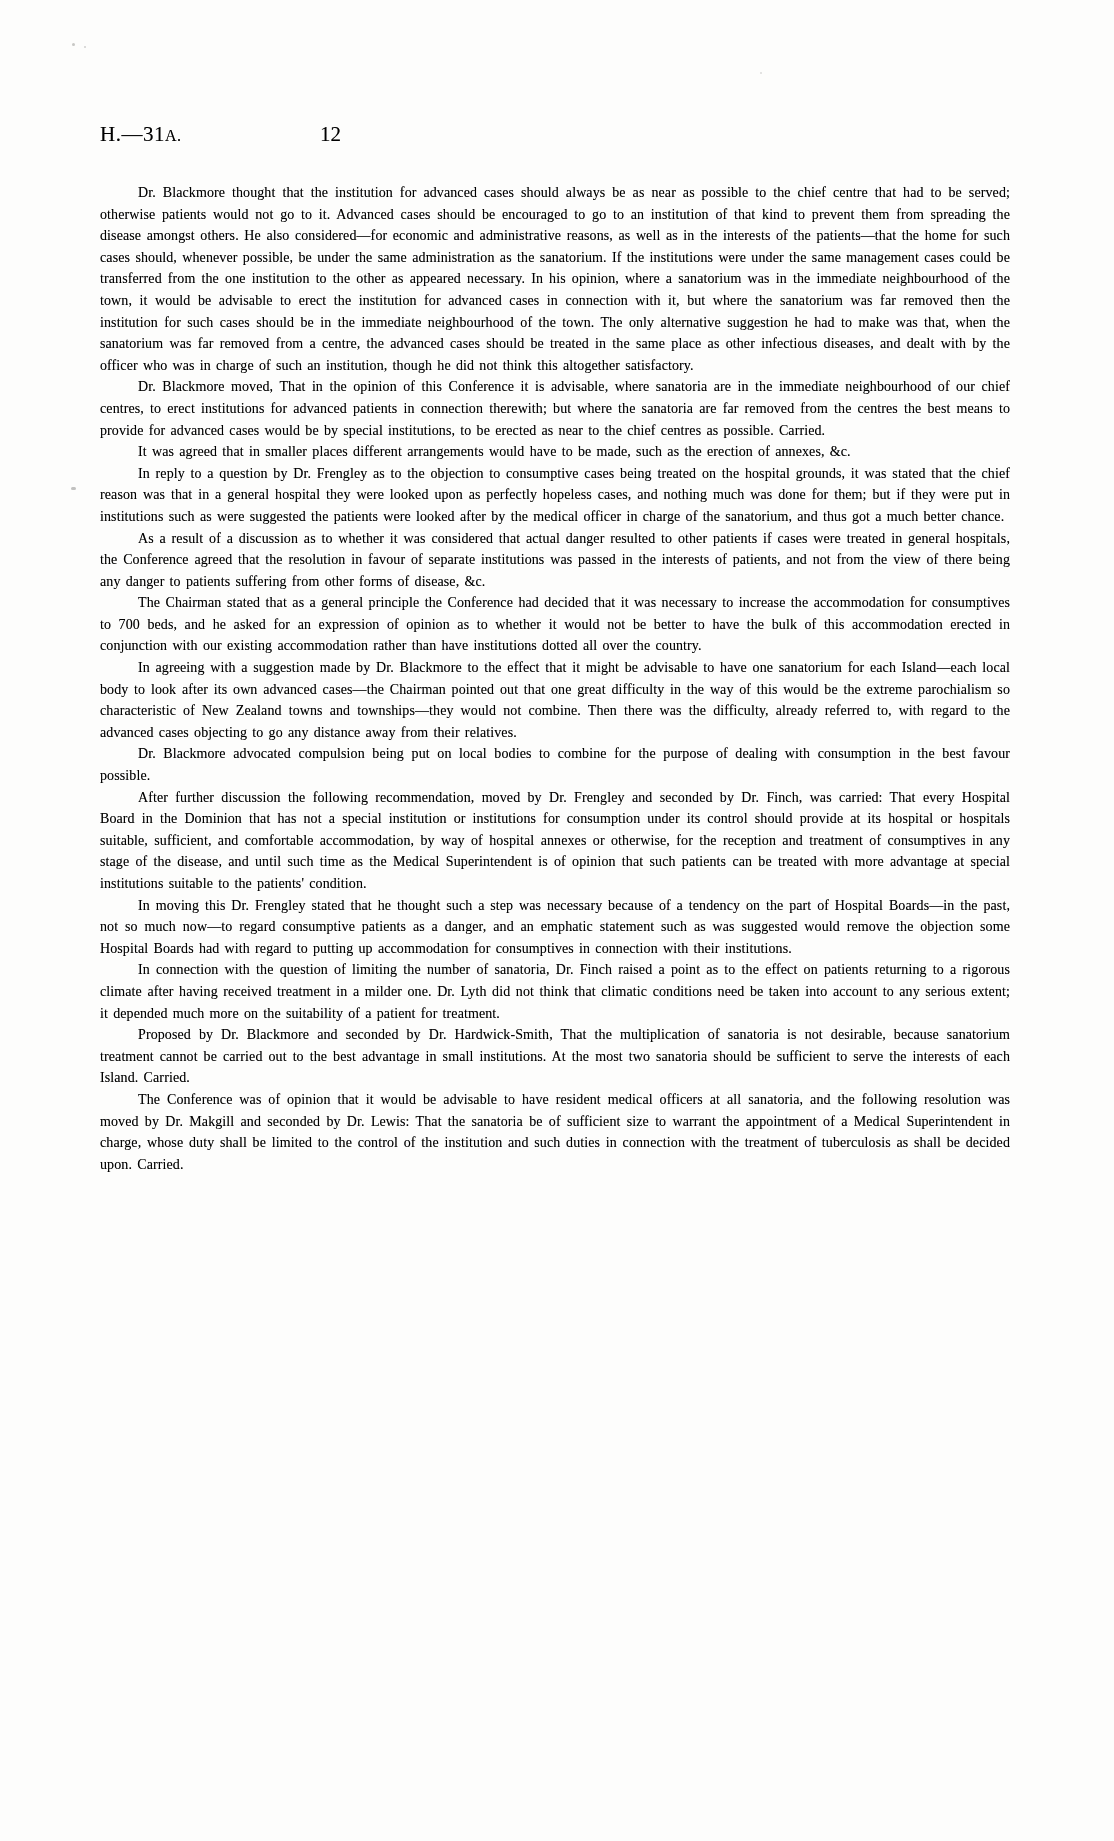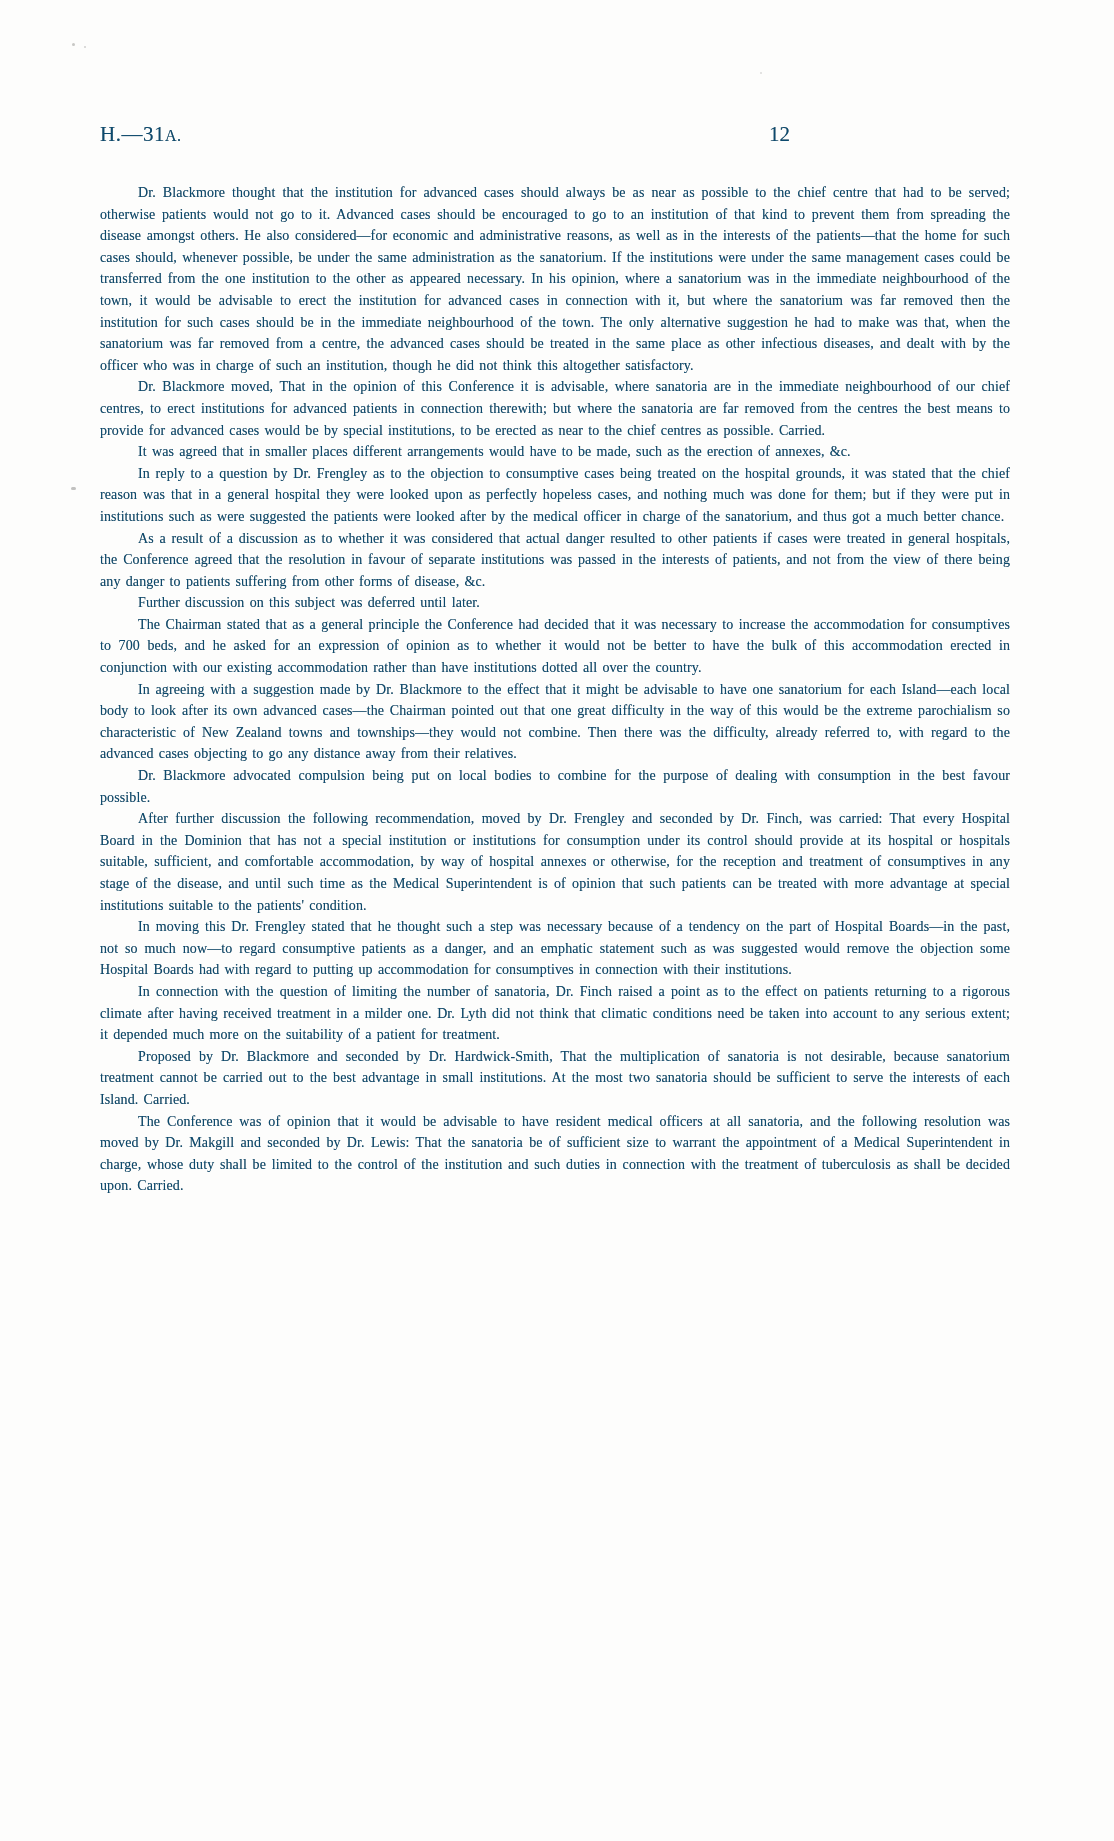--- a/index.html
+++ b/index.html
@@ -8,21 +8,21 @@
     background: #e8e8e6;
   }
   .page {
     position: relative;
     width: 1114px;
     height: 1841px;
     margin: 0 auto;
     background: #fdfdfc;
     overflow: hidden;
     font-family: "Liberation Serif", "DejaVu Serif", serif;
-    color: #0c4a6e;
+    color: #000000;
     text-shadow: 0 0 0.6px rgba(45,45,45,0.45);
   }
   .page-header {
     position: absolute;
     top: 122px;
     left: 100px;
     right: 104px;
     display: flex;
     align-items: baseline;
   }
@@ -31,21 +31,21 @@
     font-size: 21px;
     letter-spacing: 0.5px;
     white-space: nowrap;
   }
   .doc-ref .suffix {
     font-size: 16px;
     letter-spacing: 0.5px;
   }
   .page-num {
     flex: 1;
-    text-align: right;
+    text-align: left;
     font-size: 21px;
   }
   .header-spacer {
     width: 220px;
   }
   .body-text {
     position: absolute;
     top: 182px;
     left: 100px;
     width: 910px;
@@ -84,21 +84,20 @@
     <span class="page-num">12</span>
     <span class="header-spacer"></span>
   </div>
 
   <div class="body-text">
     <p>Dr. Blackmore thought that the institution for advanced cases should always be as near as possible to the chief centre that had to be served; otherwise patients would not go to it.  Advanced cases should be encouraged to go to an institution of that kind to prevent them from spreading the disease amongst others.  He also considered—for economic and administrative reasons, as well as in the interests of the patients—that the home for such cases should, whenever possible, be under the same administration as the sanatorium.  If the institutions were under the same management cases could be transferred from the one institution to the other as appeared necessary.  In his opinion, where a sanatorium was in the immediate neighbourhood of the town, it would be advisable to erect the institution for advanced cases in connection with it, but where the sanatorium was far removed then the institution for such cases should be in the immediate neighbourhood of the town.  The only alternative suggestion he had to make was that, when the sanatorium was far removed from a centre, the advanced cases should be treated in the same place as other infectious diseases, and dealt with by the officer who was in charge of such an institution, though he did not think this altogether satisfactory.</p>
     <p>Dr. Blackmore moved, That in the opinion of this Conference it is advisable, where sanatoria are in the immediate neighbourhood of our chief centres, to erect institutions for advanced patients in connection therewith; but where the sanatoria are far removed from the centres the best means to provide for advanced cases would be by special institutions, to be erected as near to the chief centres as possible.  Carried.</p>
     <p>It was agreed that in smaller places different arrangements would have to be made, such as the erection of annexes, &amp;c.</p>
     <p>In reply to a question by Dr. Frengley as to the objection to consumptive cases being treated on the hospital grounds, it was stated that the chief reason was that in a general hospital they were looked upon as perfectly hopeless cases, and nothing much was done for them; but if they were put in institutions such as were suggested the patients were looked after by the medical officer in charge of the sanatorium, and thus got a much better chance.</p>
     <p>As a result of a discussion as to whether it was considered that actual danger resulted to other patients if cases were treated in general hospitals, the Conference agreed that the resolution in favour of separate institutions was passed in the interests of patients, and not from the view of there being any danger to patients suffering from other forms of disease, &amp;c.</p>
-    <p>Further discussion on this subject was deferred until later.</p>
     <p>The Chairman stated that as a general principle the Conference had decided that it was necessary to increase the accommodation for consumptives to 700 beds, and he asked for an expression of opinion as to whether it would not be better to have the bulk of this accommodation erected in conjunction with our existing accommodation rather than have institutions dotted all over the country.</p>
     <p>In agreeing with a suggestion made by Dr. Blackmore to the effect that it might be advisable to have one sanatorium for each Island—each local body to look after its own advanced cases—the Chairman pointed out that one great difficulty in the way of this would be the extreme parochialism so characteristic of New Zealand towns and townships—they would not combine.  Then there was the difficulty, already referred to, with regard to the advanced cases objecting to go any distance away from their relatives.</p>
     <p>Dr. Blackmore advocated compulsion being put on local bodies to combine for the purpose of dealing with consumption in the best favour possible.</p>
     <p>After further discussion the following recommendation, moved by Dr. Frengley and seconded by Dr. Finch, was carried:  That every Hospital Board in the Dominion that has not a special institution or institutions for consumption under its control should provide at its hospital or hospitals suitable, sufficient, and comfortable accommodation, by way of hospital annexes or otherwise, for the reception and treatment of consumptives in any stage of the disease, and until such time as the Medical Superintendent is of opinion that such patients can be treated with more advantage at special institutions suitable to the patients' condition.</p>
     <p>In moving this Dr. Frengley stated that he thought such a step was necessary because of a tendency on the part of Hospital Boards—in the past, not so much now—to regard consumptive patients as a danger, and an emphatic statement such as was suggested would remove the objection some Hospital Boards had with regard to putting up accommodation for consumptives in connection with their institutions.</p>
     <p>In connection with the question of limiting the number of sanatoria, Dr. Finch raised a point as to the effect on patients returning to a rigorous climate after having received treatment in a milder one.  Dr. Lyth did not think that climatic conditions need be taken into account to any serious extent; it depended much more on the suitability of a patient for treatment.</p>
     <p>Proposed by Dr. Blackmore and seconded by Dr. Hardwick-Smith, That the multiplication of sanatoria is not desirable, because sanatorium treatment cannot be carried out to the best advantage in small institutions.  At the most two sanatoria should be sufficient to serve the interests of each Island.  Carried.</p>
     <p>The Conference was of opinion that it would be advisable to have resident medical officers at all sanatoria, and the following resolution was moved by Dr. Makgill and seconded by Dr. Lewis:  That the sanatoria be of sufficient size to warrant the appointment of a Medical Superintendent in charge, whose duty shall be limited to the control of the institution and such duties in connection with the treatment of tuberculosis as shall be decided upon.  Carried.</p>
   </div>
 

